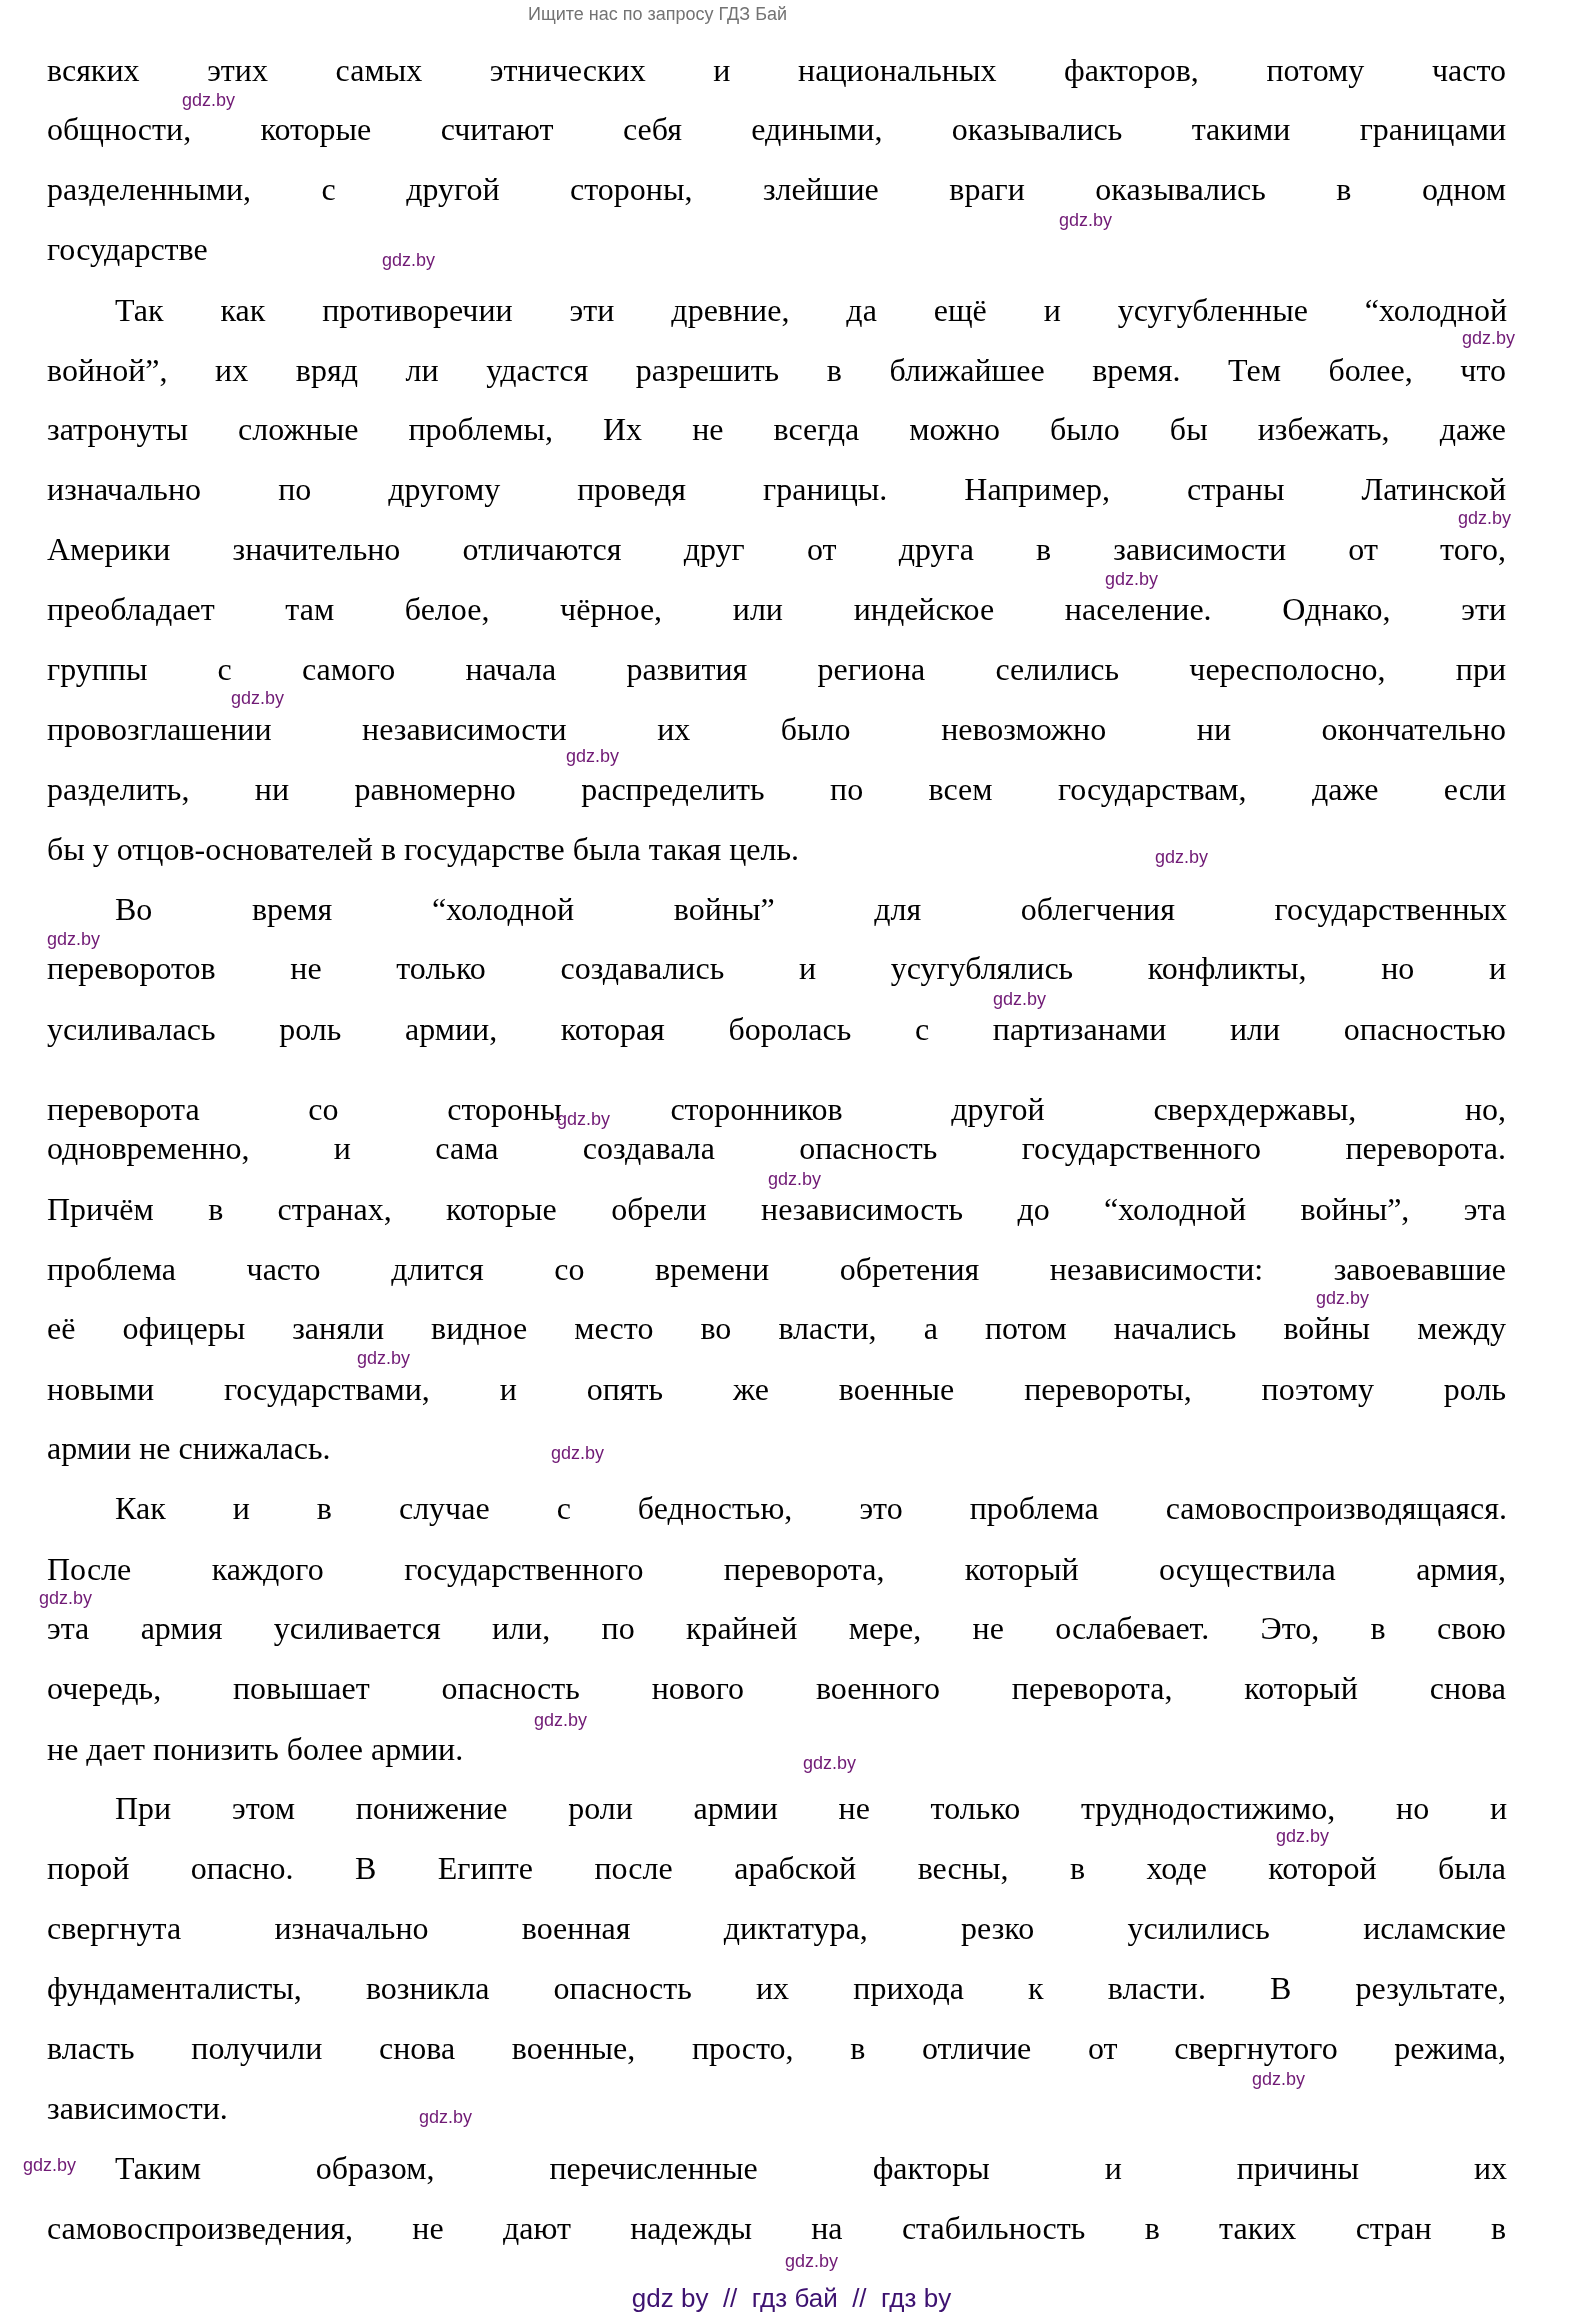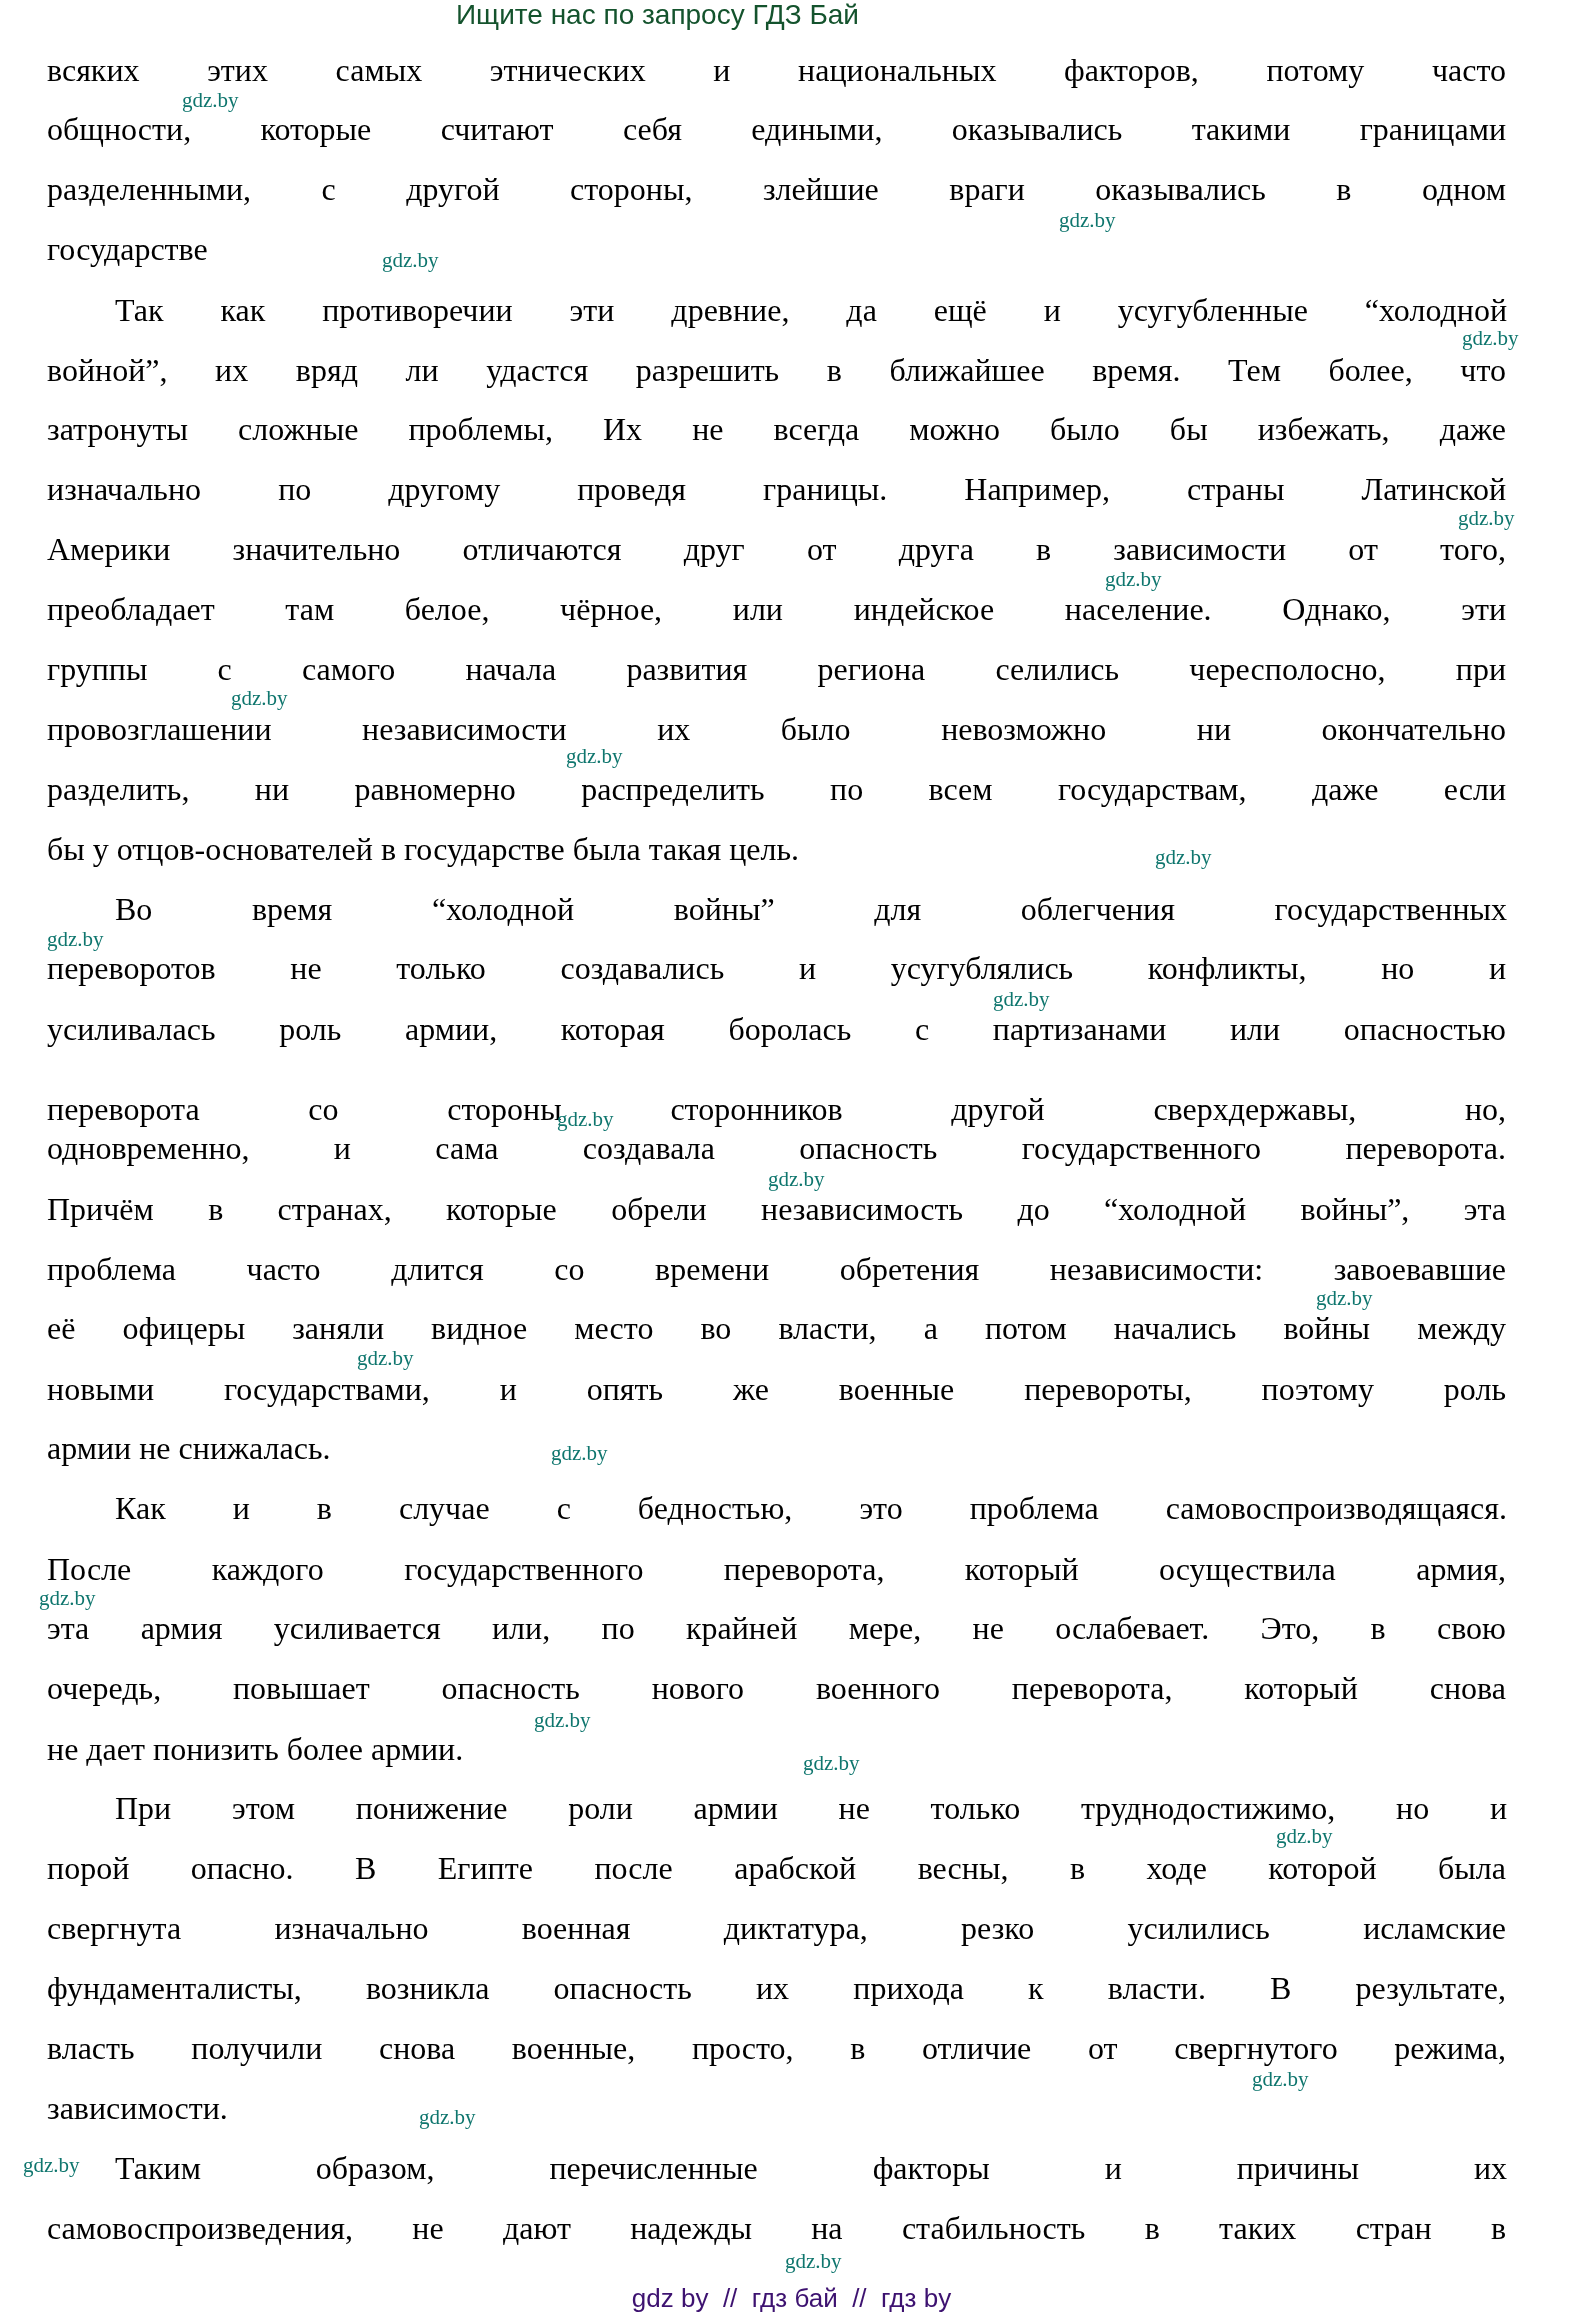--- a/index.html
+++ b/index.html
@@ -1,39 +1,39 @@
 <!DOCTYPE html>
 <html style="font-size:12.4px"><head>
 <meta charset="utf-8">
 <style>
   html, body { margin: 0; padding: 0; background: #ffffff; }
   body { width: 1583px; height: 2319px; position: relative; overflow: hidden; }
   .header {
     position: absolute; left: 0; top: 0; width: 1315px; height: 31px;
-    text-align: center; color: #14532d;
-    font-family: "Liberation Sans", sans-serif; font-size: 28px; line-height: 29.5px;
+    text-align: center; color: #737373;
+    font-family: "Liberation Sans", sans-serif; font-size: 18px; line-height: 29.5px;
   }
   .footer {
     position: absolute; left: 0; top: 2283px; width: 1583px; height: 31px;
     text-align: center; color: #3d1270;
     font-family: "Liberation Sans", sans-serif; font-size: 26px; line-height: 31px;
     white-space: pre;
   }
   .line {
     position: absolute; left: 47px; width: 1459px; height: 54px;
     font-family: "Liberation Serif", serif; font-size: 32px; line-height: 54px;
     color: #000000; white-space: nowrap;
     text-align: justify; text-align-last: justify;
     transform-origin: left center;
   }
   .line.indent { left: 115px; width: 1392px; }
   .line.last { text-align: left; text-align-last: left; }
   .wm {
-    position: absolute; font-family: Liberation Serif, serif;
-    font-size: 21px; line-height: 25px; color: #0f766e;
+    position: absolute; font-family: Liberation Sans, sans-serif;
+    font-size: 18px; line-height: 25px; color: #701a75;
   }
 </style>
 </head>
 <body>
 
 <div class="header">Ищите нас по запросу ГДЗ Бай</div>
 
 <main>
 
   <section>

